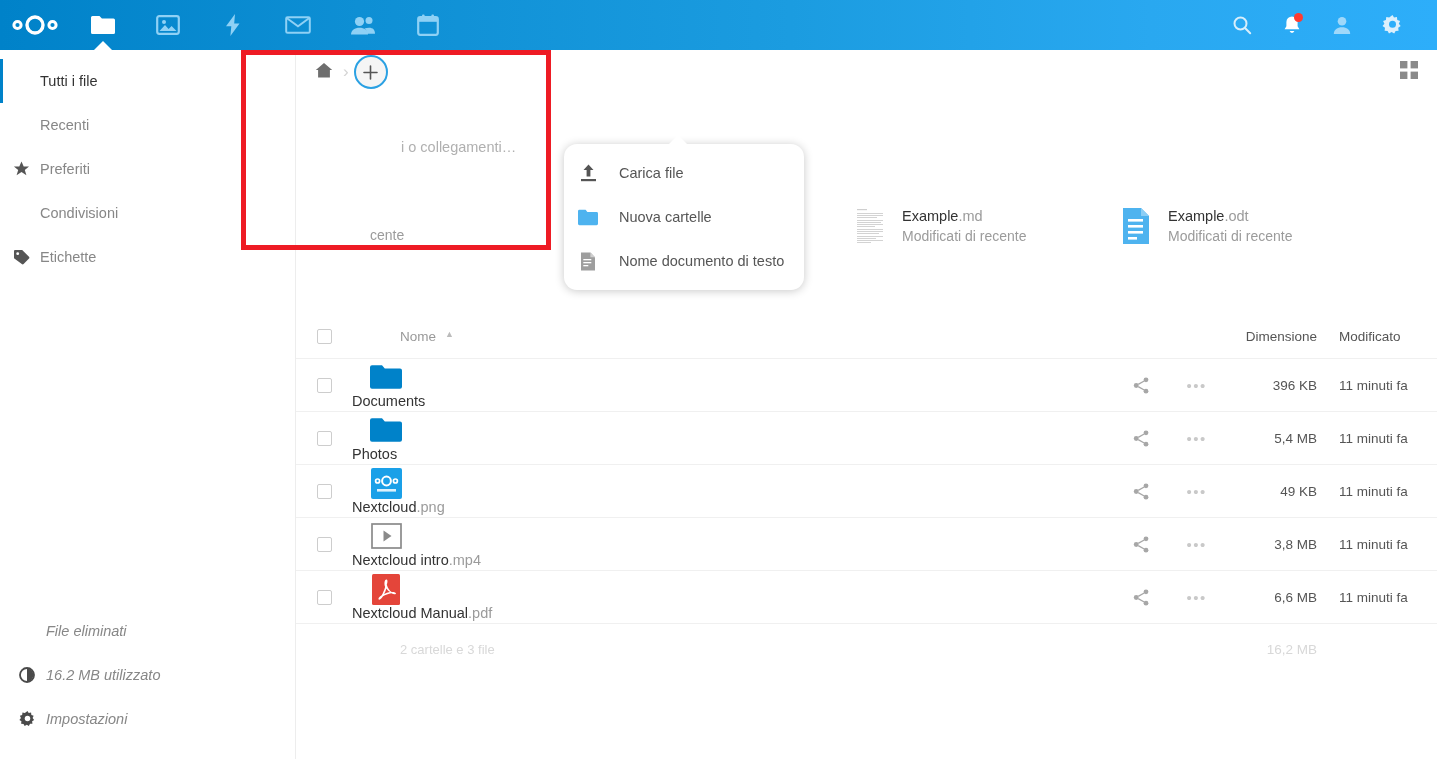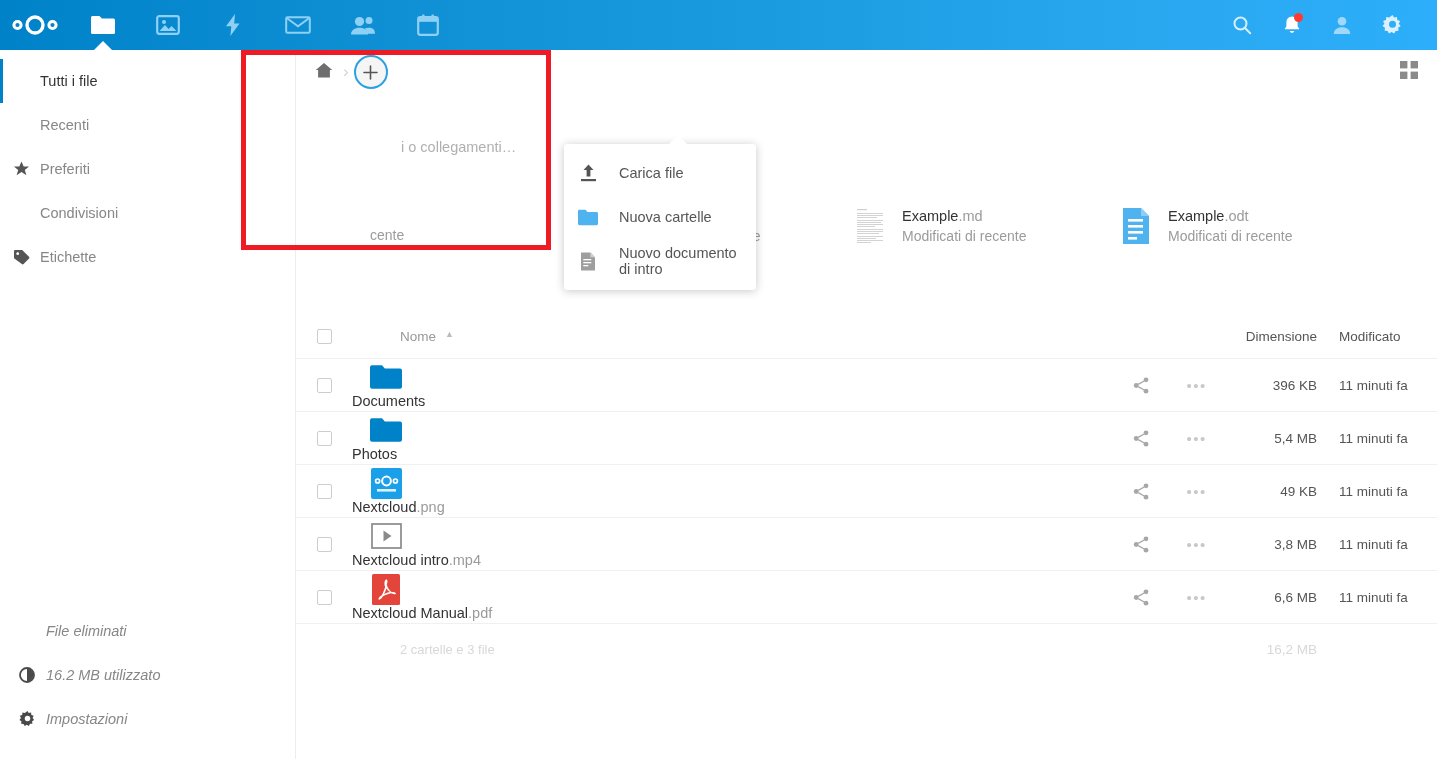--- a/index.html
+++ b/index.html
@@ -168,22 +168,22 @@
   .tfoot {
     height: 50px; display: flex; align-items: center;
     color: #d8d8d8; font-size: 13px;
   }
   .tfoot .col-name { padding-left: 48px; }
   .tfoot .col-size { color: #d8d8d8; }
 
   
   .menu {
     position: absolute; left: 268px; top: 94px;
-    width: 192px; background: #fff;
-    border-radius: 3px;
+    width: 240px; background: #fff;
+    border-radius: 13px;
     box-shadow: 0 1px 10px rgba(0,0,0,.22);
     padding: 7px 0; z-index: 40;
   }
   .menu::before {
     content: ''; position: absolute;
     top: -9px; left: 105px;
     border-left: 9px solid transparent;
     border-right: 9px solid transparent;
     border-bottom: 9px solid #fff;
   }
@@ -661,18 +661,18 @@
         <svg width="16" height="19" viewBox="0 0 16 19">
           <path d="M1 .6h9.4L15 5.2V18.4H1z" fill="#9e9e9e"></path>
           <path d="M10.4 .6L15 5.2h-4.6z" fill="#cfcfcf"></path>
           <g fill="#fff">
               <rect x="3.3" y="7" width="8" height="1.3"></rect>
               <rect x="3.3" y="10" width="8" height="1.3"></rect>
               <rect x="3.3" y="13" width="5" height="1.3"></rect>
             </g>
         </svg>
       </span>
-      <span>Nuovo documento di intro</span>
+      <span>Nome documento di testo</span>
     </div>
   </div>
 </div>
 
 <div class="highlight"></div>
 
 </body></html>

